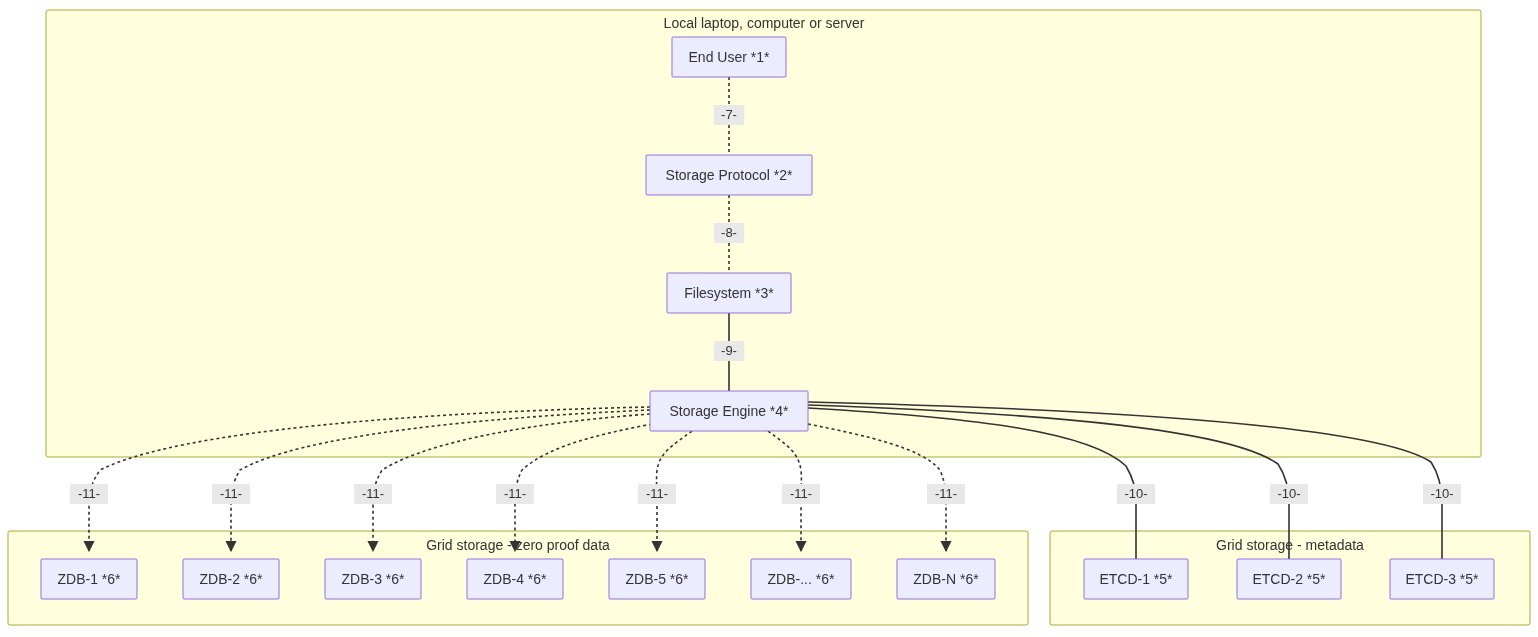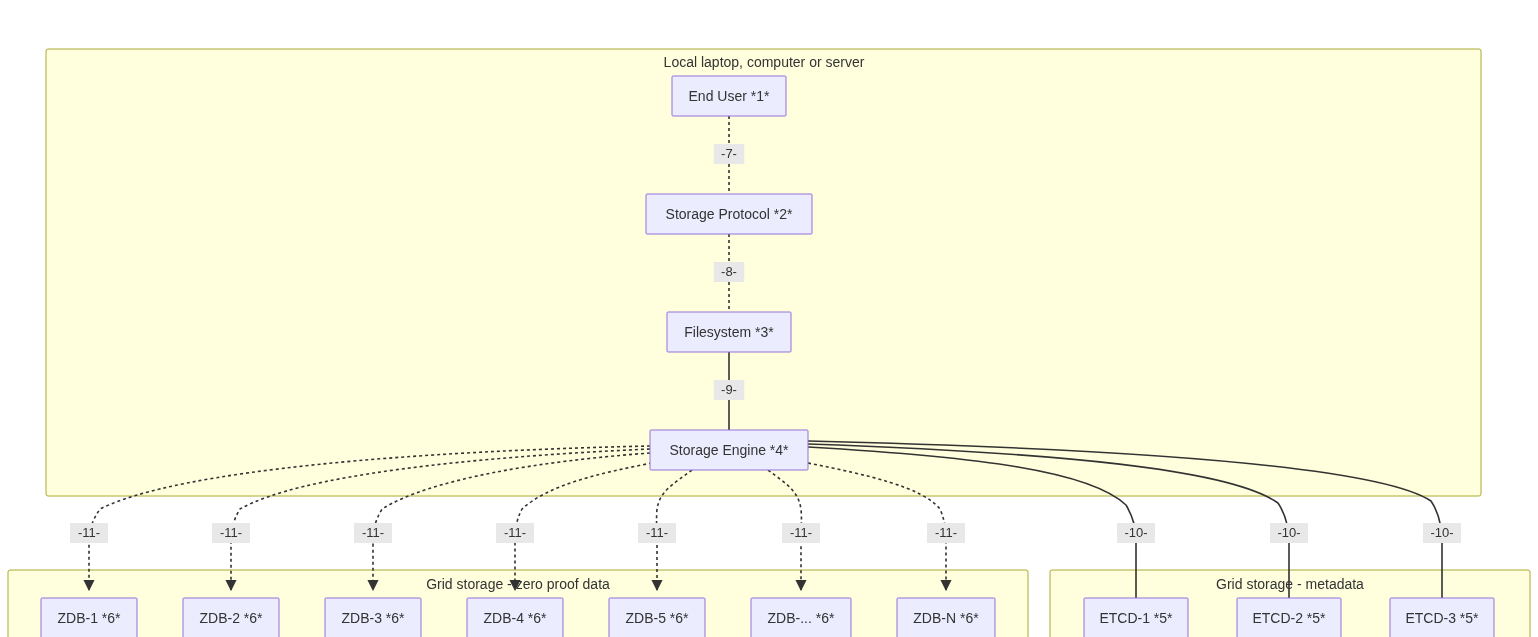--- a/index.html
+++ b/index.html
@@ -10,21 +10,20 @@
   body {
     width: 1538px;
     height: 637px;
     font-family: "Liberation Sans", sans-serif;
     overflow: hidden;
   }
   #diagram-root {
     position: relative;
     width: 1538px;
     height: 448px;
-    margin-top: 39px;
   }
   svg#flowchart {
     display: block;
     width: 1538px;
     height: 637px;
   }
   .cluster-rect {
     fill: #ffffde;
     stroke: #aaaa33;
     stroke-width: 1px;

